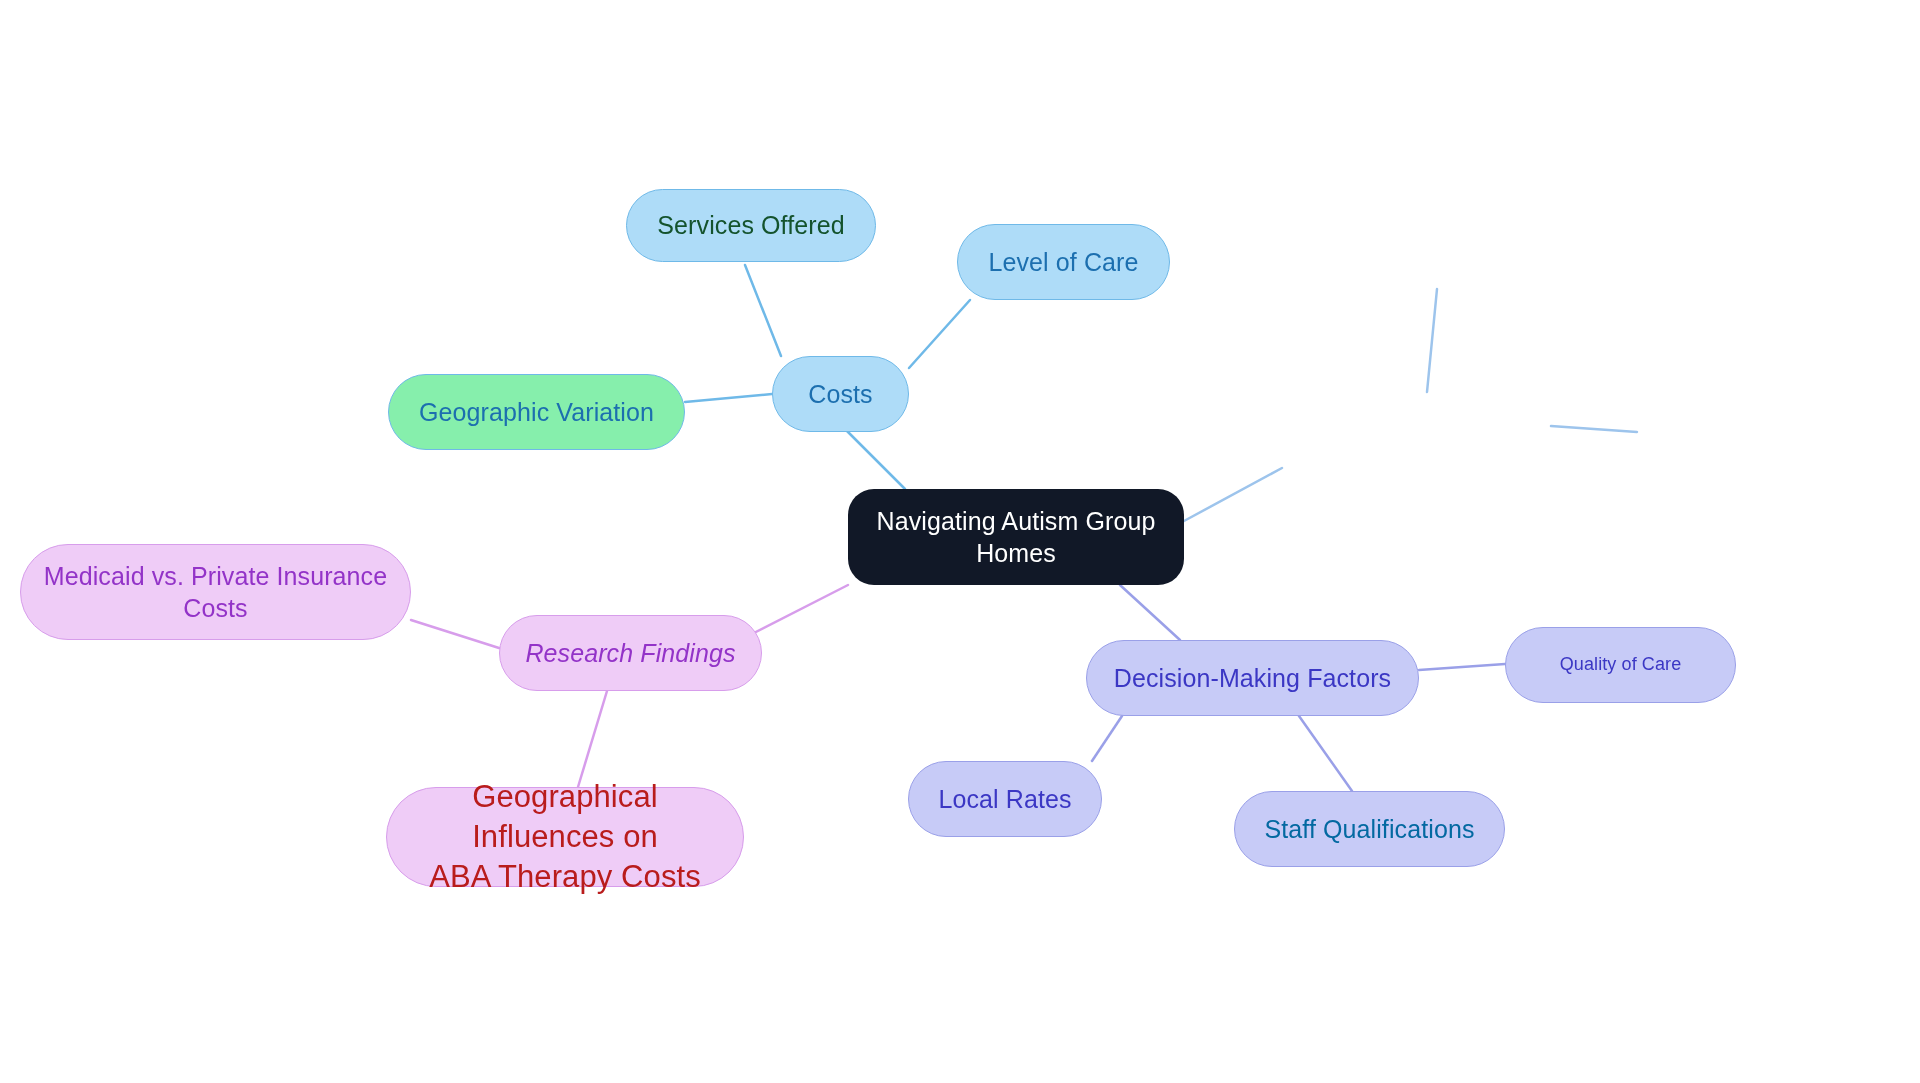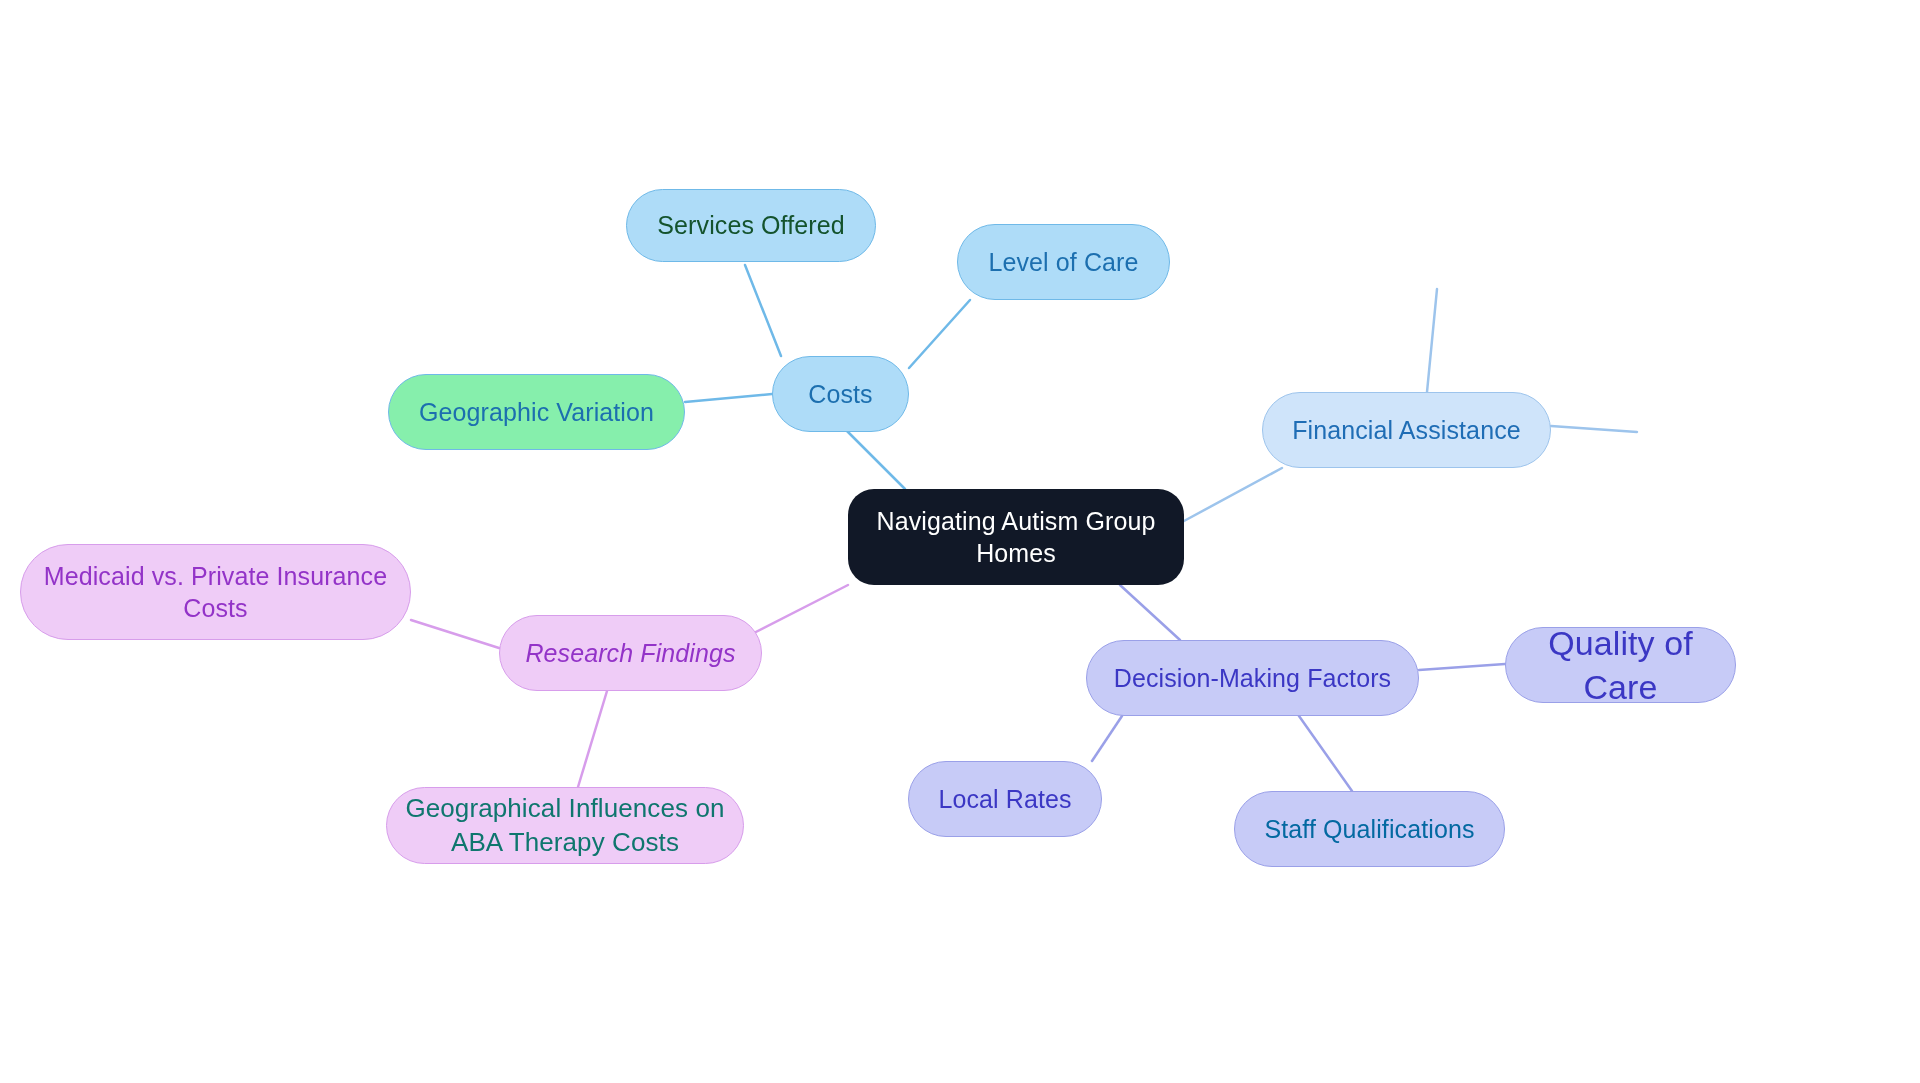--- a/index.html
+++ b/index.html
@@ -67,23 +67,22 @@
       <line x1="848" y1="585" x2="740" y2="640" stroke="#D79DEB" stroke-width="2.5" stroke-linecap="round"></line>
       <line x1="499" y1="648" x2="411" y2="620" stroke="#D79DEB" stroke-width="2.5" stroke-linecap="round"></line>
       <line x1="607" y1="691" x2="578" y2="787" stroke="#D79DEB" stroke-width="2.5" stroke-linecap="round"></line>
     </svg>
 <div class="node root" style="left: 848px; top: 489px; width: 336px; height: 96px; background: rgb(17, 24, 39); border-color: rgb(17, 24, 39); color: rgb(255, 255, 255); font-size: 25px;">Navigating Autism Group
 Homes</div>
     <div class="node" style="left: 772px; top: 356px; width: 137px; height: 76px; background: rgb(174, 220, 248); border-color: rgb(111, 185, 232); color: rgb(28, 111, 175); font-size: 25px;">Costs</div>
     <div class="node" style="left: 626px; top: 189px; width: 250px; height: 73px; background: rgb(174, 220, 248); border-color: rgb(111, 185, 232); color: #14532d; font-size: 25px;">Services Offered</div>
     <div class="node" style="left: 957px; top: 224px; width: 213px; height: 76px; background: rgb(174, 220, 248); border-color: rgb(111, 185, 232); color: rgb(28, 111, 175); font-size: 25px;">Level of Care</div>
     <div class="node" style="left: 388px; top: 374px; width: 297px; height: 76px; background: #86efac; border-color: rgb(111, 185, 232); color: rgb(28, 111, 175); font-size: 25px;">Geographic Variation</div>
-    <div class="node" style="left: 1262px; top: 392px; width: 289px; height: 76px; background: rgb(207, 228, 250); border-color: rgb(157, 196, 236); color: rgb(31, 109, 181); font-size: 25px;">Financial Assistance</div>
     <div class="node" style="left: 1086px; top: 640px; width: 333px; height: 76px; background: rgb(199, 203, 247); border-color: rgb(154, 160, 232); color: rgb(59, 55, 196); font-size: 25px;">Decision-Making Factors</div>
-    <div class="node" style="left: 1505px; top: 627px; width: 231px; height: 76px; background: rgb(199, 203, 247); border-color: rgb(154, 160, 232); color: rgb(59, 55, 196); font-size: 34px;">Quality of Care</div>
+    <div class="node" style="left: 1505px; top: 627px; width: 231px; height: 76px; background: rgb(199, 203, 247); border-color: rgb(154, 160, 232); color: rgb(59, 55, 196); font-size: 18px;">Quality of Care</div>
     <div class="node" style="left: 908px; top: 761px; width: 194px; height: 76px; background: rgb(199, 203, 247); border-color: rgb(154, 160, 232); color: rgb(59, 55, 196); font-size: 25px;">Local Rates</div>
     <div class="node" style="left: 1234px; top: 791px; width: 271px; height: 76px; background: rgb(199, 203, 247); border-color: rgb(154, 160, 232); color: #0369a1; font-size: 25px;">Staff Qualifications</div>
     <div class="node" style="left: 499px; top: 615px; width: 263px; height: 76px; background: rgb(239, 204, 247); border-color: rgb(215, 157, 235); color: rgb(147, 51, 200); font-size: 25px; font-style: italic;">Research Findings</div>
     <div class="node" style="left: 20px; top: 544px; width: 391px; height: 96px; background: rgb(239, 204, 247); border-color: rgb(215, 157, 235); color: rgb(147, 51, 200); font-size: 25px;">Medicaid vs. Private Insurance
 Costs</div>
-    <div class="node" style="left: 386px; top: 787px; width: 358px; height: 77px; background: rgb(239, 204, 247); border-color: rgb(215, 157, 235); color: #0f766e; font-size: 26px;">Geographical Influences on
+    <div class="node" style="left: 386px; top: 787px; width: 358px; height: 100px; background: rgb(239, 204, 247); border-color: rgb(215, 157, 235); color: #b91c1c; font-size: 31px;">Geographical Influences on
 ABA Therapy Costs</div>
   </div>
 
 </body></html>

